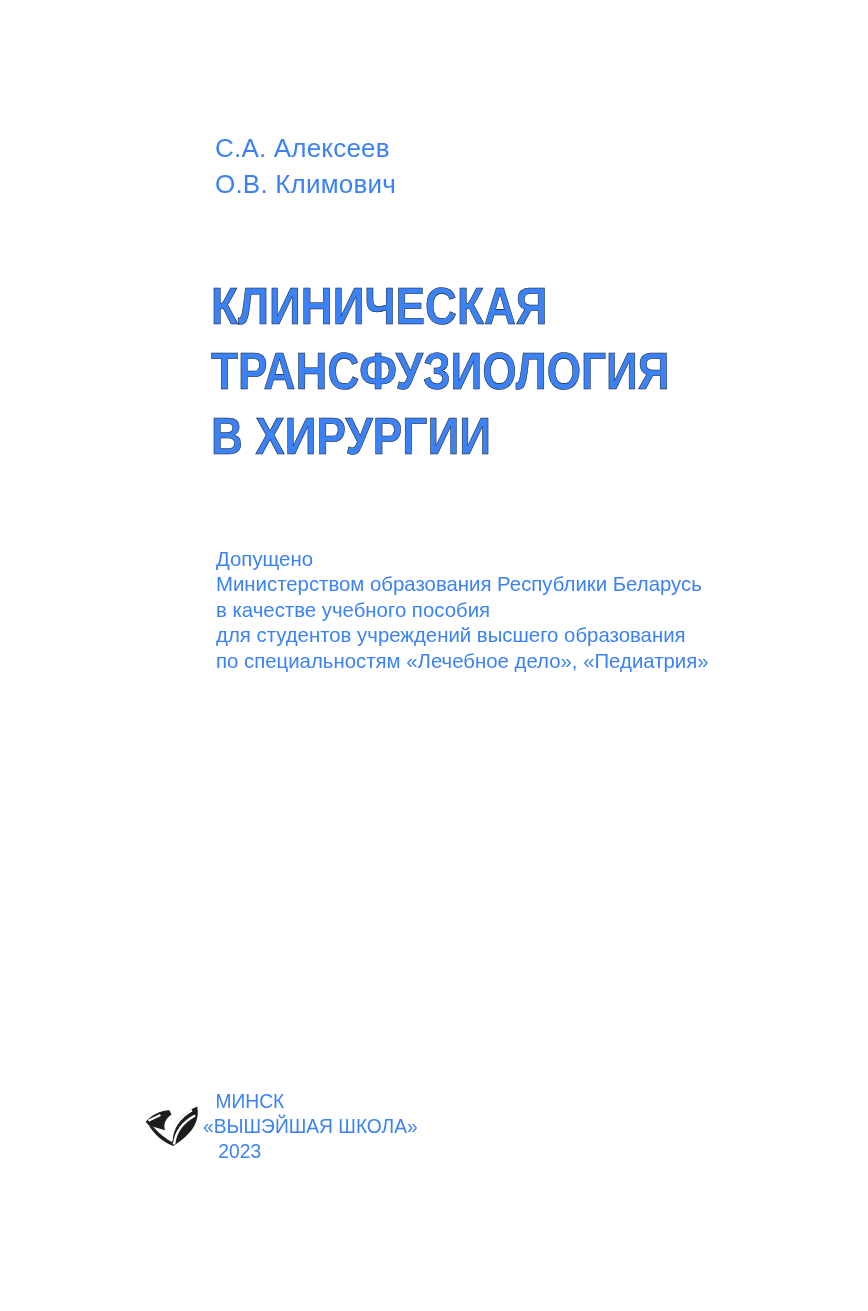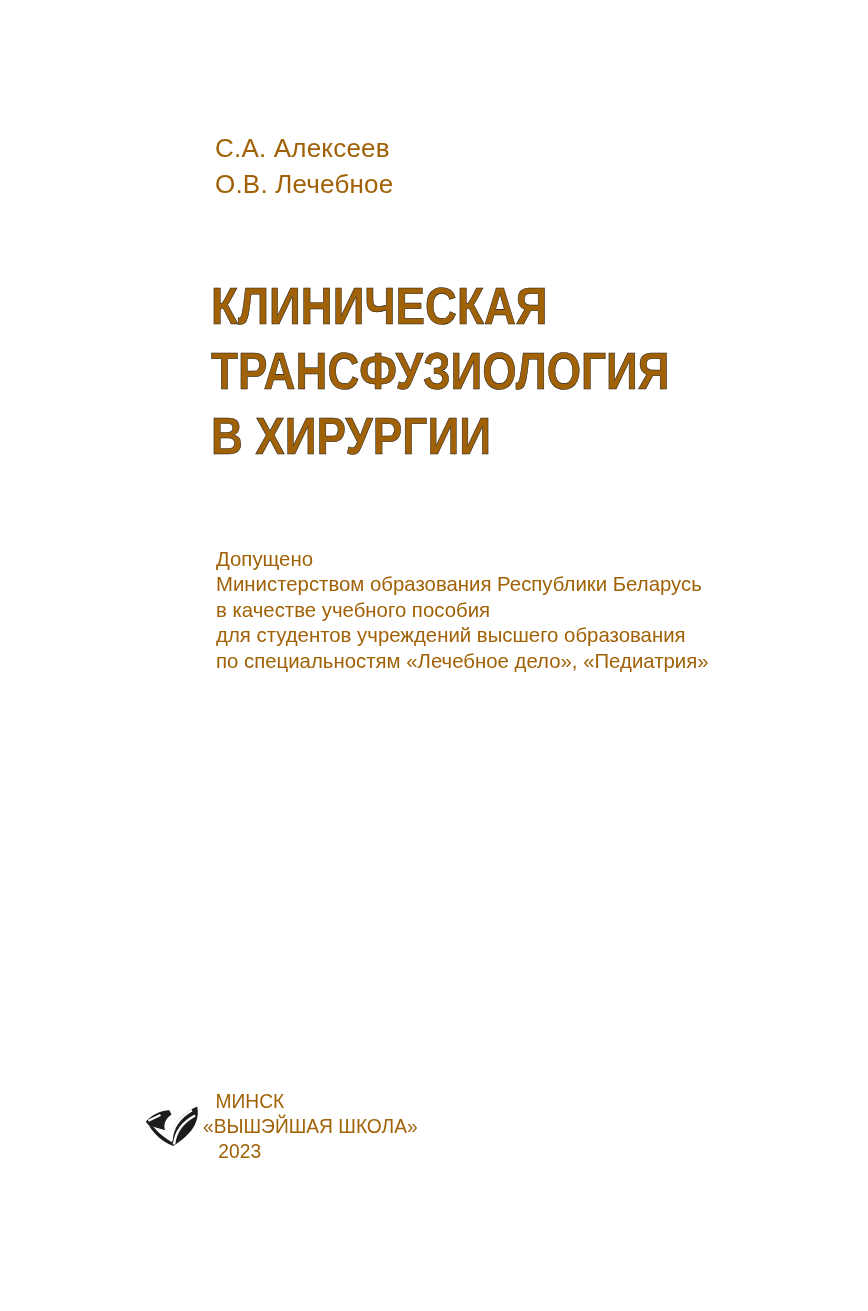--- a/index.html
+++ b/index.html
@@ -7,21 +7,21 @@
     padding: 0;
     background: #ffffff;
   }
   .page {
     position: relative;
     width: 868px;
     height: 1311px;
     background: #ffffff;
     overflow: hidden;
     font-family: "Liberation Sans", sans-serif;
-    color: #a16207;
+    color: #3b82f6;
   }
   .authors {
     position: absolute;
     left: 215px;
     top: 130px;
     font-size: 26px;
     line-height: 36px;
     font-weight: 400;
     letter-spacing: 0.2px;
     white-space: nowrap;
@@ -74,21 +74,21 @@
   .imprint-city { padding-left: 13px; }
   .imprint-year { padding-left: 16px; }
 </style>
 </head>
 <body>
 
 <div class="page">
 
   <div class="authors">
     <div>С.А. Алексеев</div>
-    <div>О.В. Лечебное</div>
+    <div>О.В. Климович</div>
   </div>
 
   <h1 class="title">
     <div>КЛИНИЧЕСКАЯ</div>
     <div>ТРАНСФУЗИОЛОГИЯ</div>
     <div>В ХИРУРГИИ</div>
   </h1>
 
   <div class="approval">
     <div>Допущено</div>

